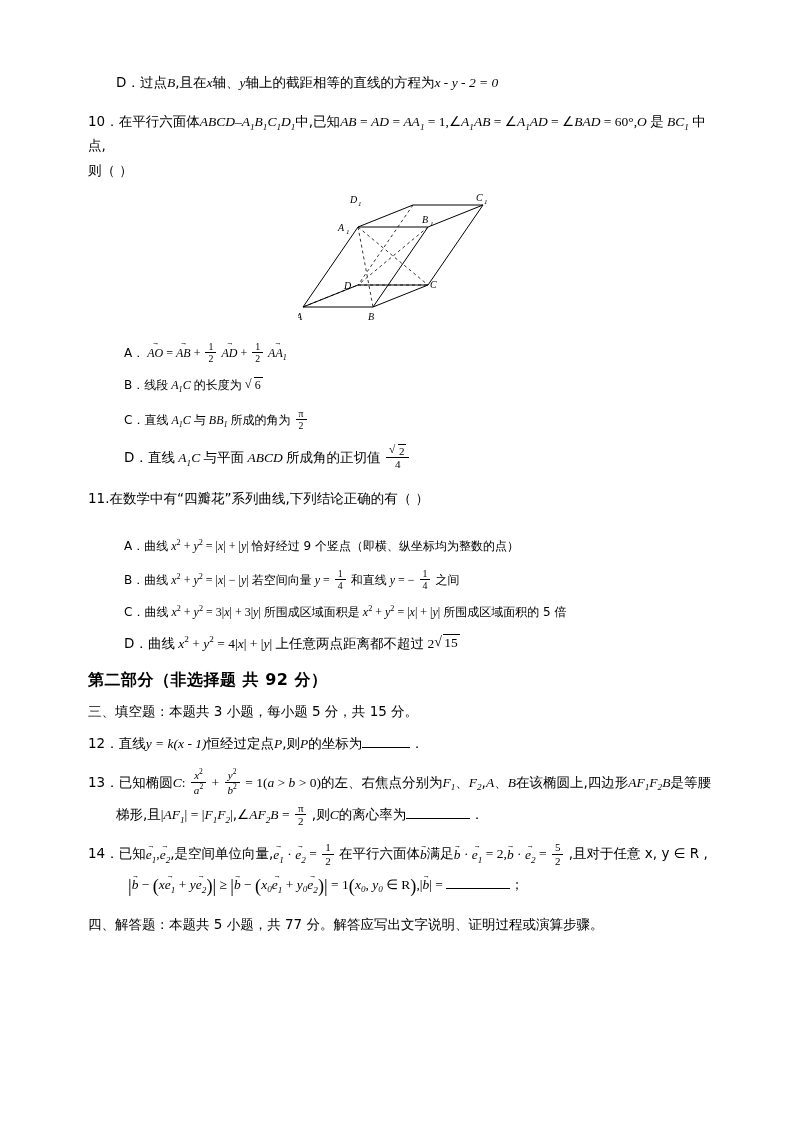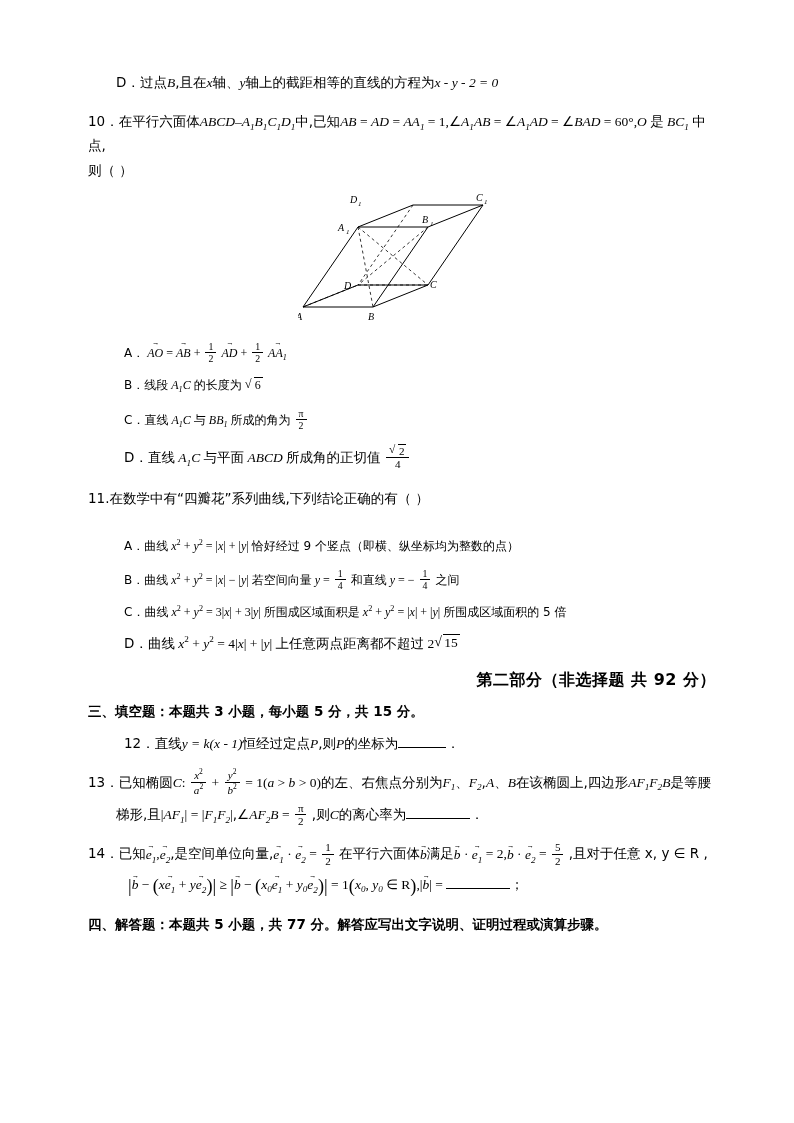--- a/index.html
+++ b/index.html
@@ -23,28 +23,28 @@
     line-height:1.5;
     margin:0 0 10px 0;
   }
   .indent{ margin-left:28px; }
   .indent2{ margin-left:40px; }
   .opt{ margin-left:36px; margin-bottom:13px; font-size:12px;}
   .opt-d{ margin-left:36px; margin-bottom:18px; font-size:13.5px;}
   i, .it{ font-style:italic; font-family:"Liberation Serif", serif;}
   .num{ font-style:normal; }
   .sec-title{
-    text-align:right;
+    text-align:left;
     font-weight:bold;
     font-size:16px;
     margin:18px 0 12px 0;
     letter-spacing:0.5px;
   }
   .sec-head{
-    font-weight:bold;
+    font-weight:normal;
     font-size:13.5px;
     margin:0 0 12px 0;
   }
   
   .frac{
     display:inline-block;
     vertical-align:-0.55em;
     text-align:center;
     font-size:0.82em;
     line-height:1.12;
@@ -187,21 +187,21 @@
   <div class="opt-d">
     <span class="zh">D．曲线</span> <i>x</i><sup>2</sup> + <i>y</i><sup>2</sup> = 4|<i>x</i>| + |<i>y</i>| <span class="zh">上任意两点距离都不超过</span> 2<span class="sqrt"><span>15</span></span>
   </div>
 
   <div class="sec-title zh">第二部分（非选择题  共 92 分）</div>
 
   <div class="sec-head zh">
     <span>三、填空题：</span><span>本题共 3 小题，每小题 5 分，共 15 分。</span>
   </div>
 
-  <div class="line" style="margin-bottom:14px;margin-left:36px;">
+  <div class="line" style="margin-bottom:14px;">
     <span class="zh">12．</span><span class="zh">直线</span><i>y = k(x - 1)</i><span class="zh">恒经过定点</span><i>P</i><span class="zh">,则</span><i>P</i><span class="zh">的坐标为</span><span class="blank"></span><span class="zh">．</span>
   </div>
 
   <div class="line" style="margin-bottom:6px;">
     <span class="zh">13．</span><span class="zh">已知椭圆</span><i>C</i><span>:</span>
     <span class="frac"><span class="n"><i>x</i><sup>2</sup></span><span class="d"><i>a</i><sup>2</sup></span></span> +
     <span class="frac"><span class="n"><i>y</i><sup>2</sup></span><span class="d"><i>b</i><sup>2</sup></span></span>
     = 1(<i>a</i> &gt; <i>b</i> &gt; 0)<span class="zh">的左、右焦点分别为</span><i>F</i><sub>1</sub><span class="zh">、</span><i>F</i><sub>2</sub><span class="zh">,</span><i>A</i><span class="zh">、</span><i>B</i><span class="zh">在该椭圆上,四边形</span><i>AF</i><sub>1</sub><i>F</i><sub>2</sub><i>B</i><span class="zh">是等腰</span>
   </div>
   <div class="line indent" style="margin-bottom:14px;">

